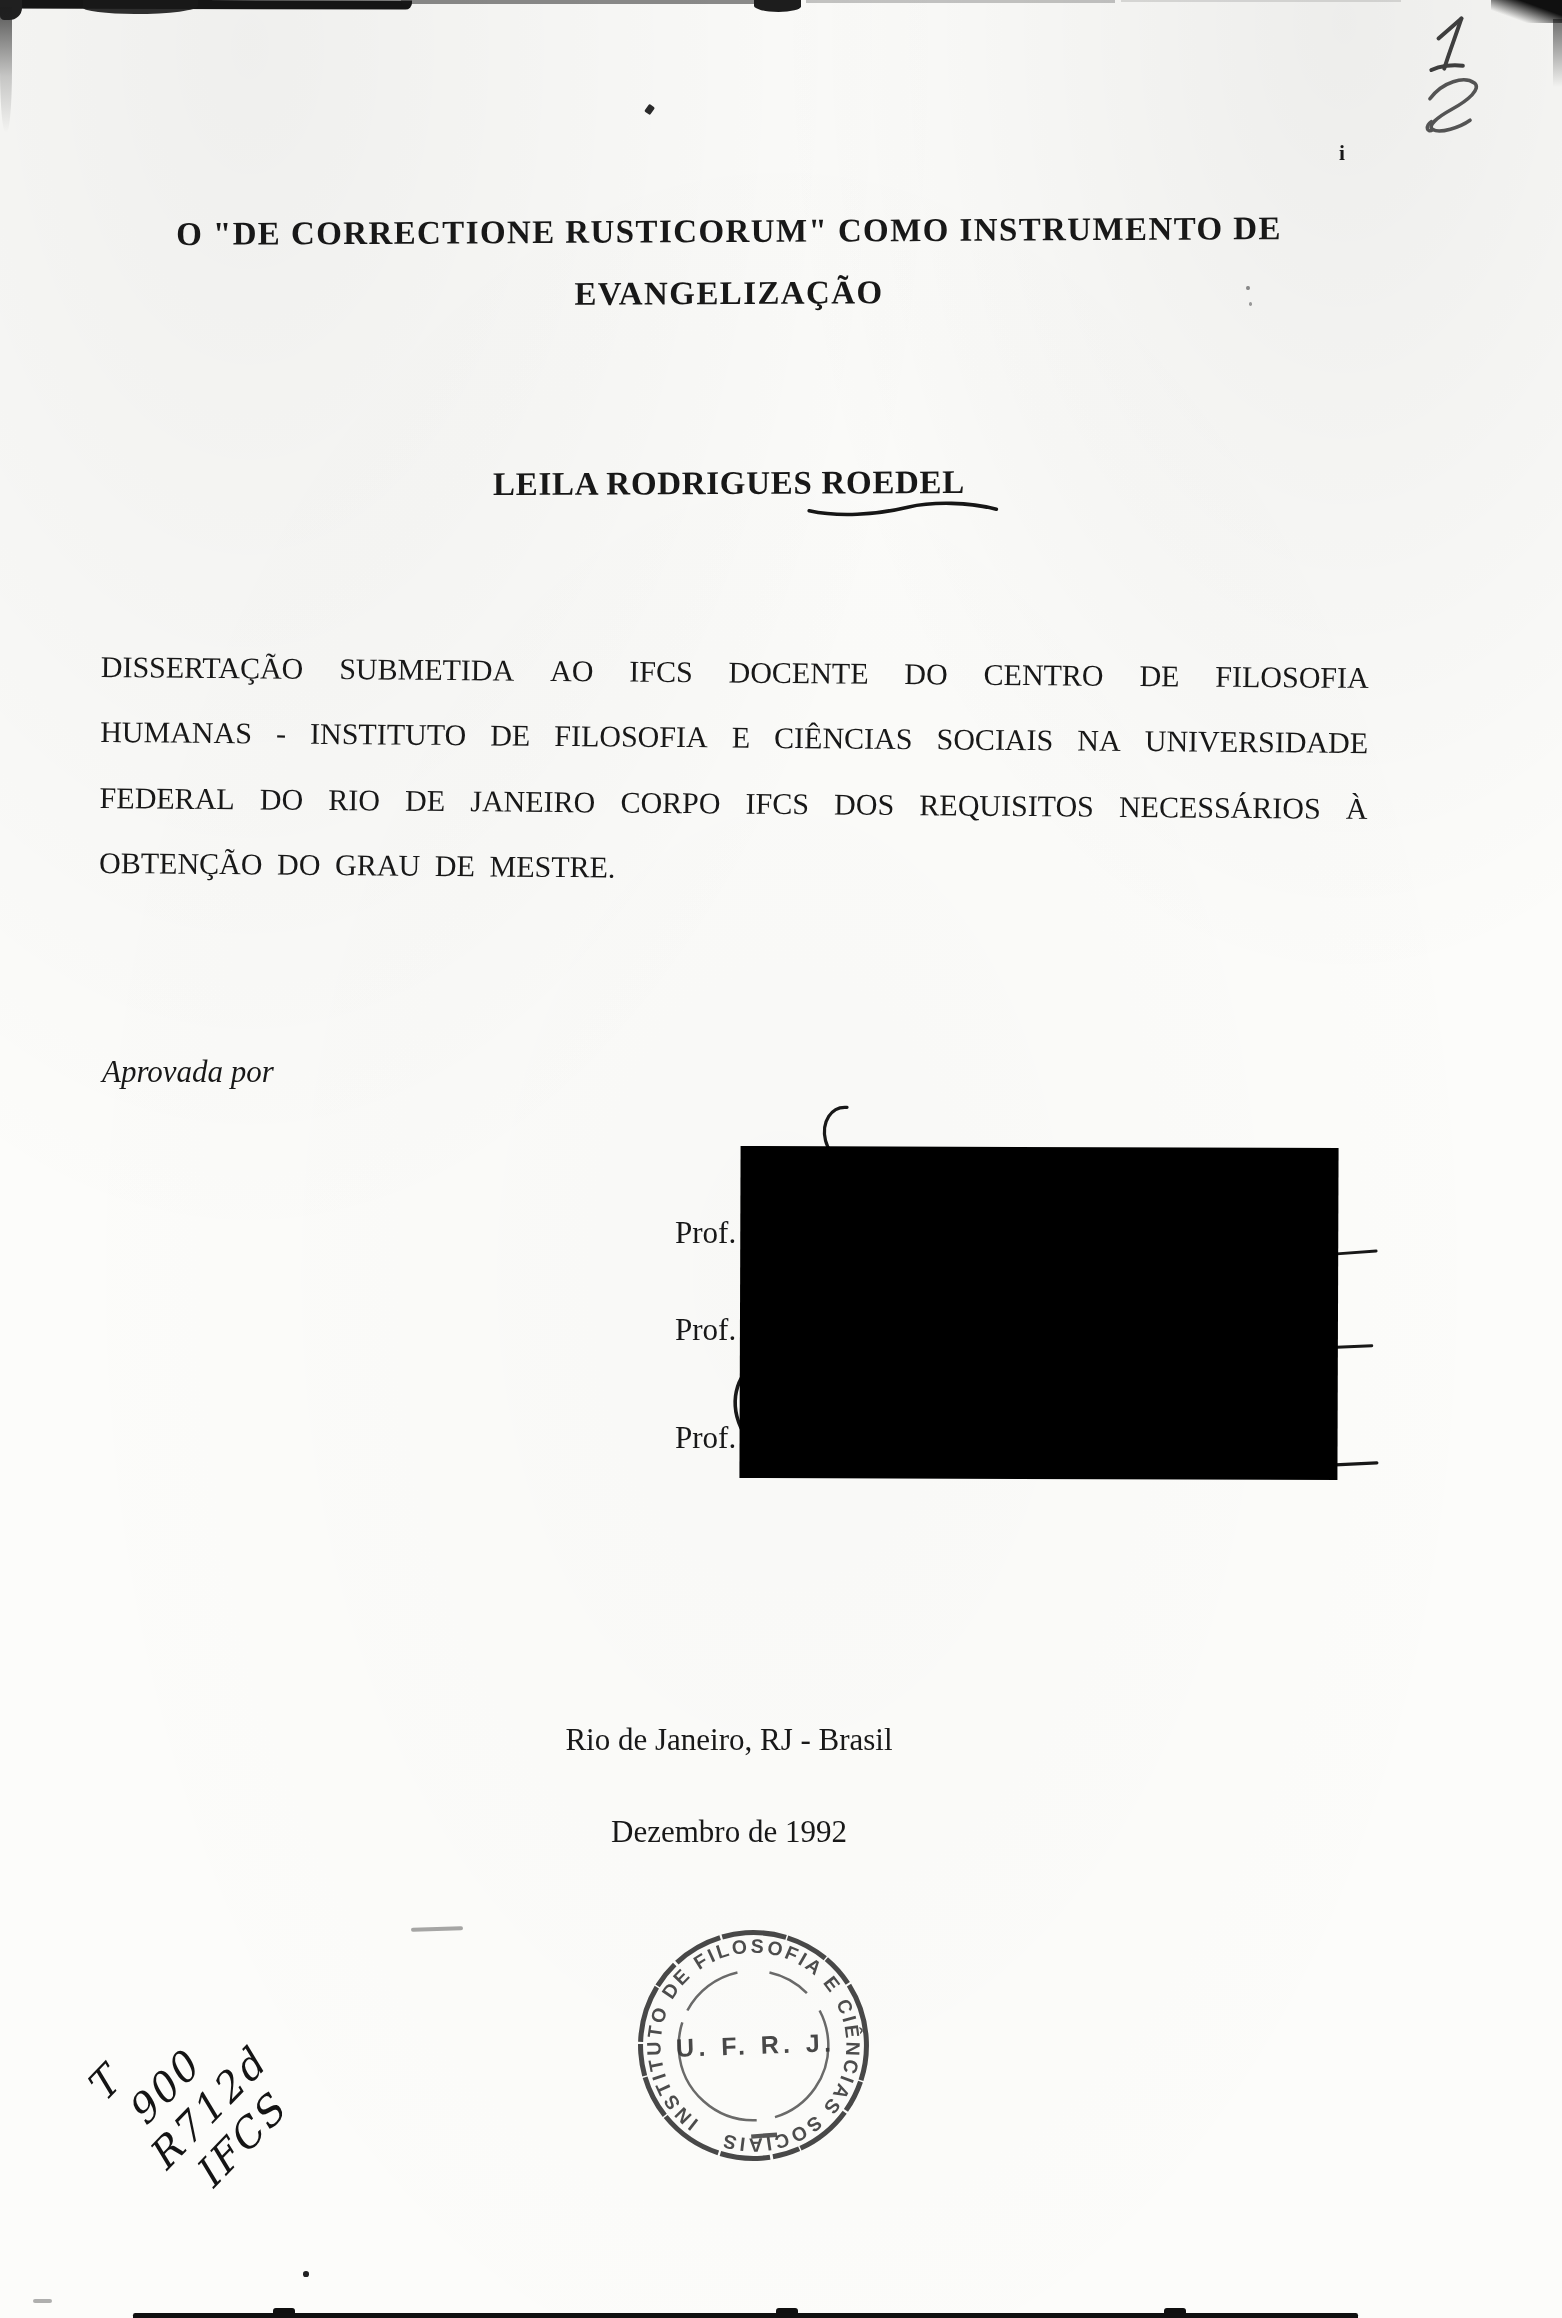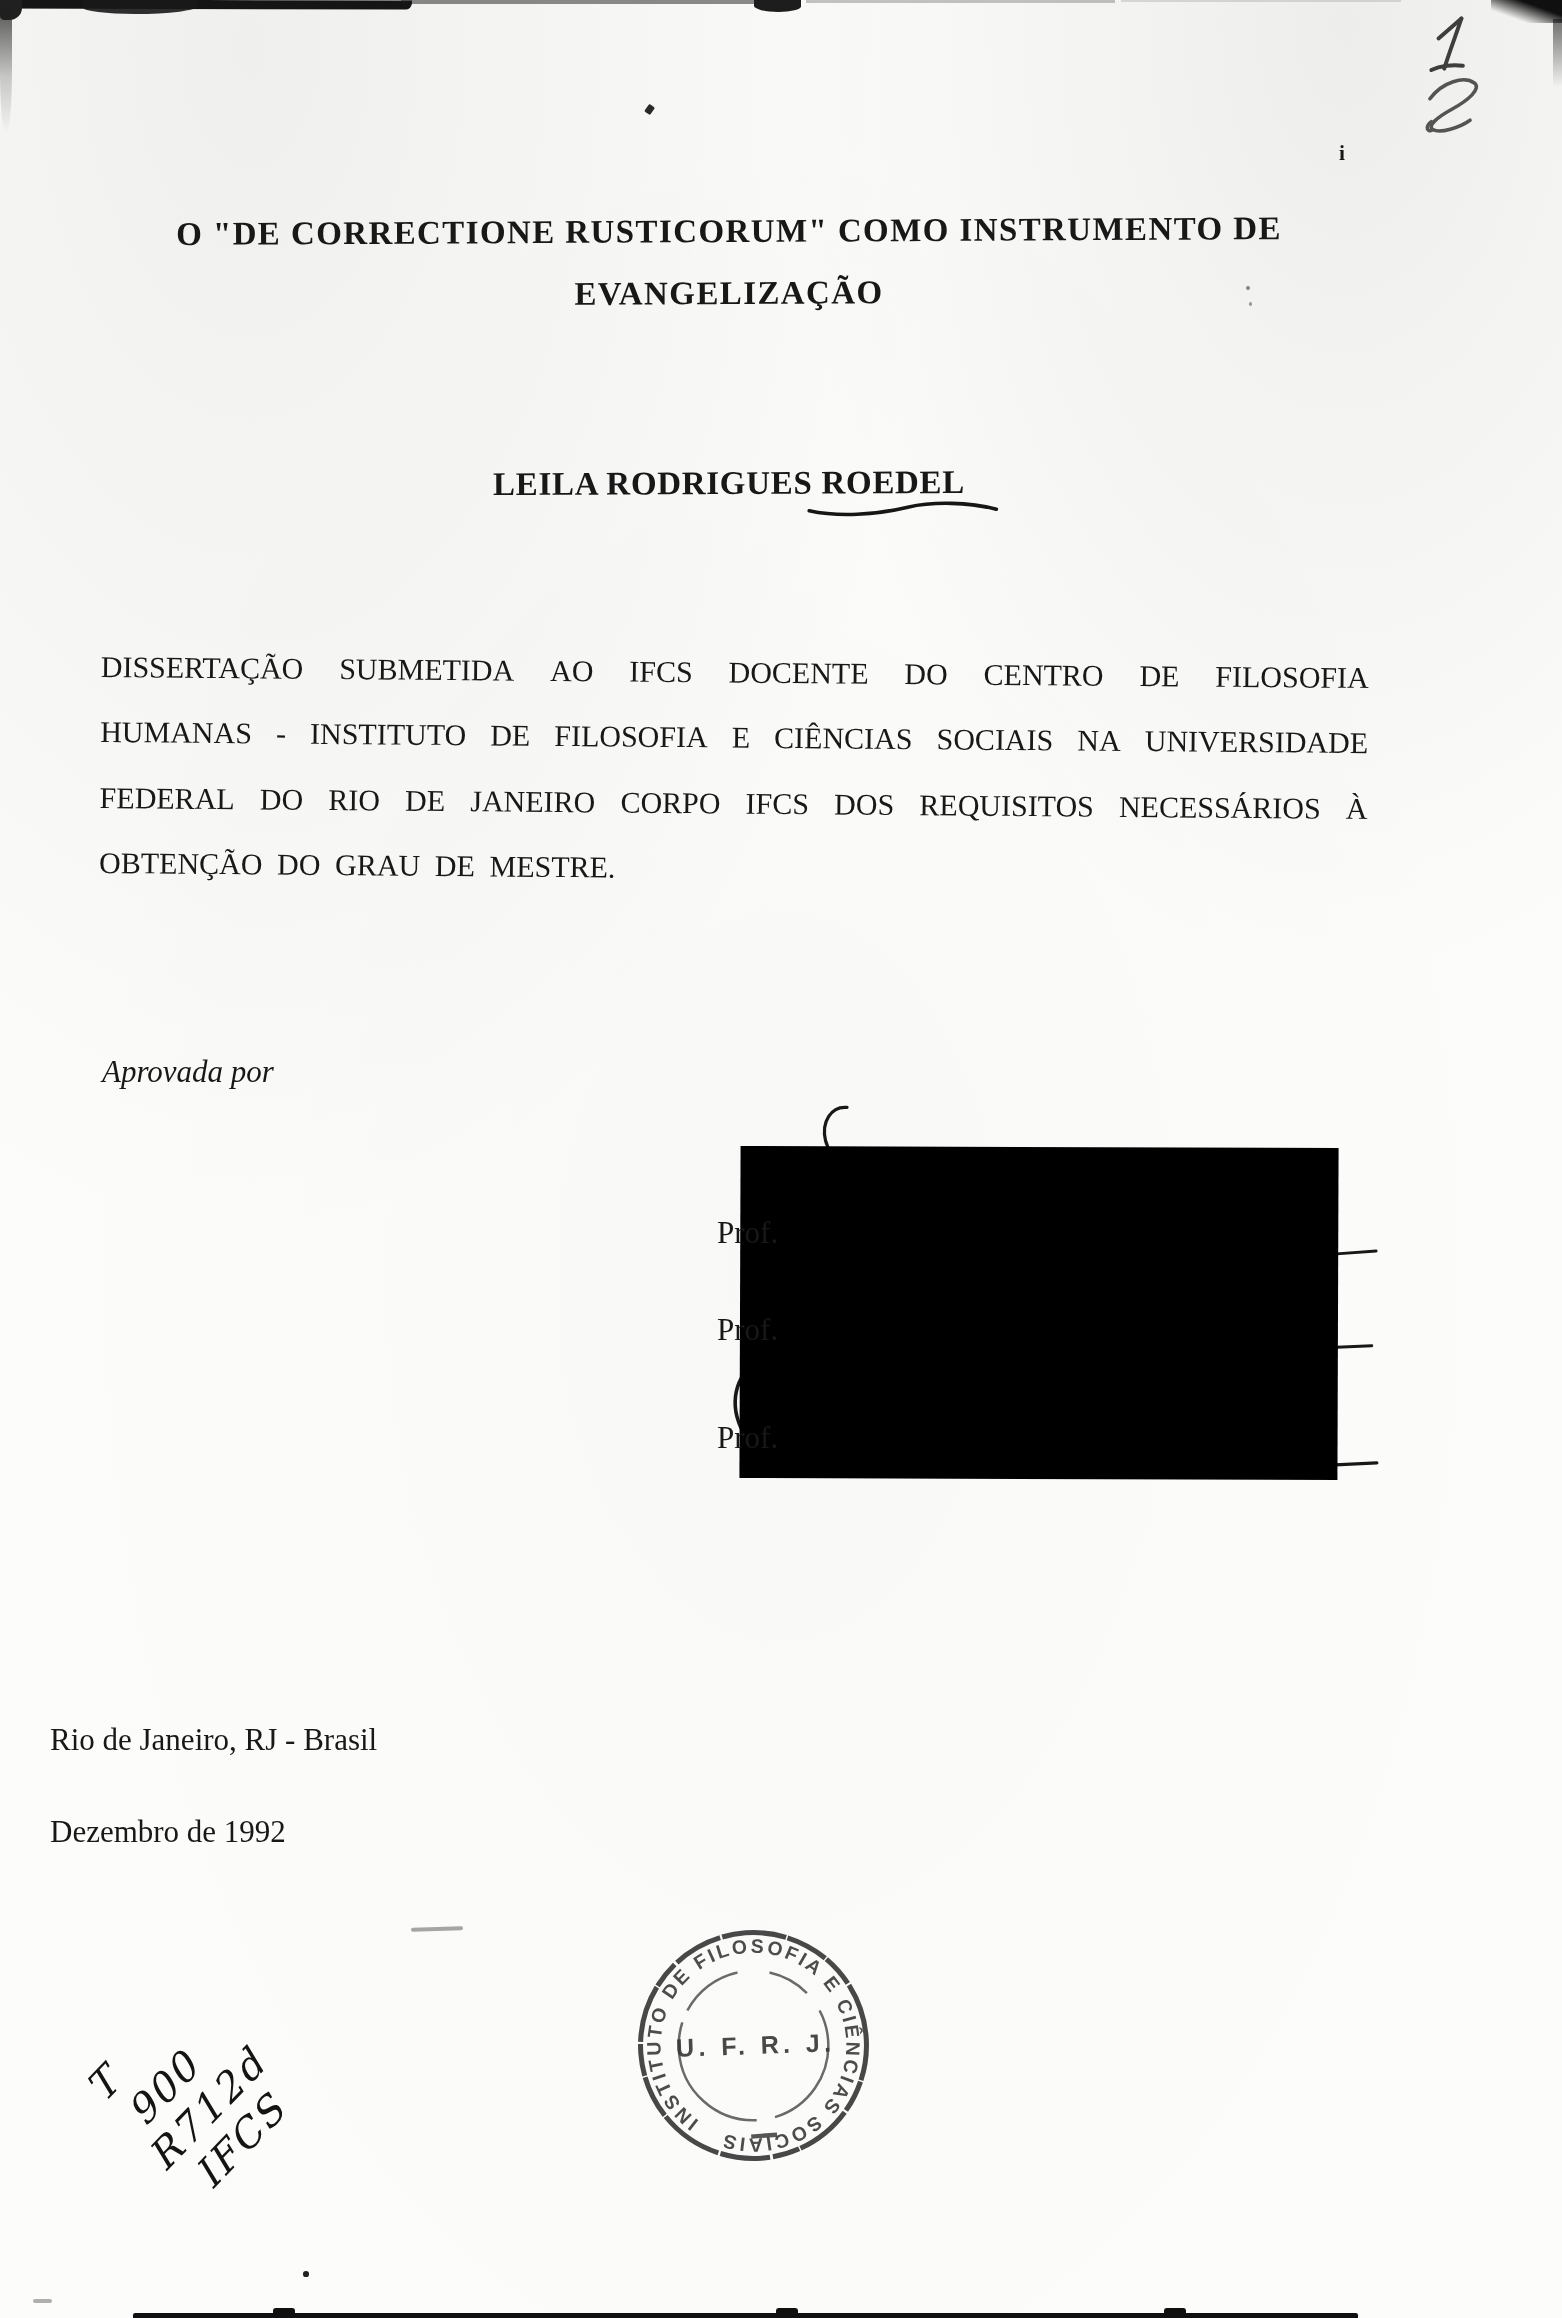--- a/index.html
+++ b/index.html
@@ -32,22 +32,22 @@
   }
   .body-block{
     left:101px;top:650px;width:1268px;height:244px;
     transform:rotate(0.5deg);transform-origin:0 0;
     font-size:30px;
   }
   .body-line{position:absolute;left:0;width:1268px;white-space:nowrap;}
   .body-line.just{display:flex;justify-content:space-between;}
   .body-line.last{word-spacing:7.2px;}
   .plain-42{font-size:31px;white-space:nowrap;}
-  .centered{left:50px;width:1358px;text-align:left;}
-  .prof{font-size:31px;white-space:nowrap;z-index:3;margin-left:42px;}
+  .centered{left:50px;width:1358px;text-align:center;}
+  .prof{font-size:31px;white-space:nowrap;z-index:3;}
   .pagenum{font-weight:bold;font-size:21.5px;}
   
   .redaction{
     left:740px;top:1147px;width:598px;height:332px;
     background:#000;transform:rotate(0.2deg);z-index:2;
   }
   .sig-svg{left:646px;top:1077px;z-index:1;}
   
   .underline-svg{left:806px;top:500px;}
   

